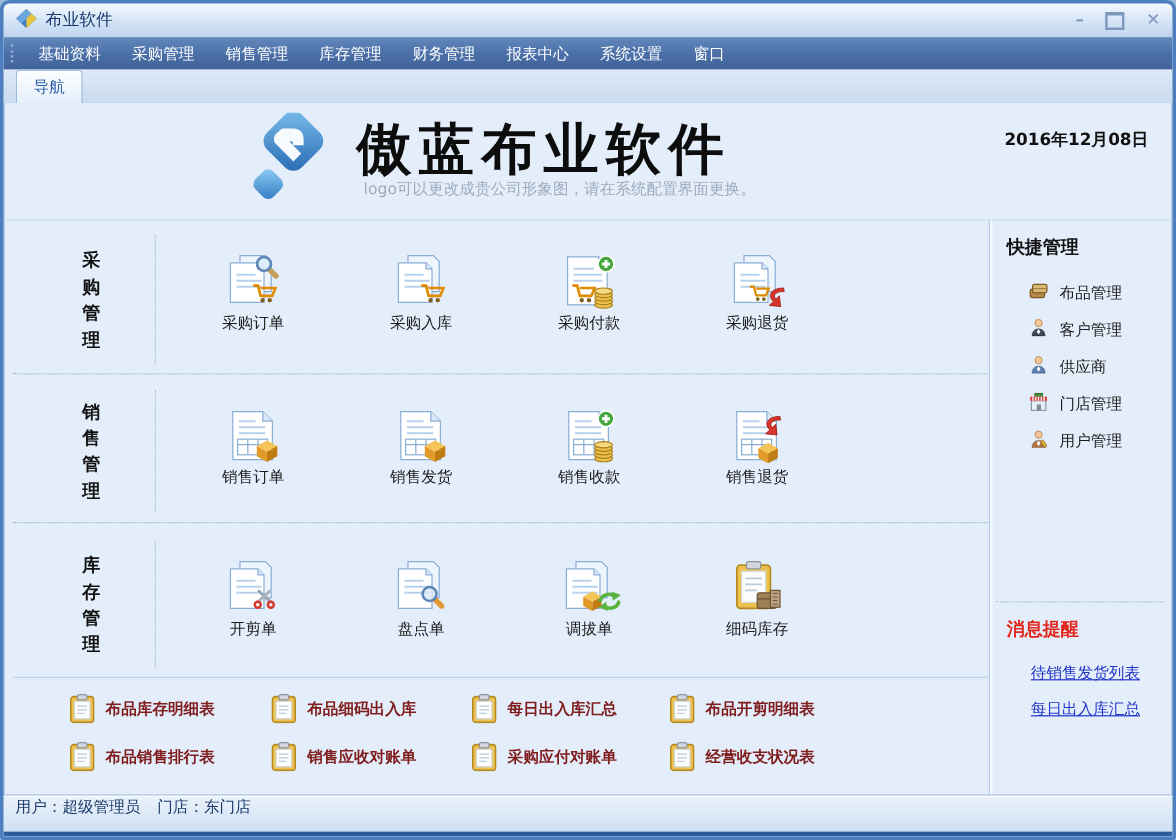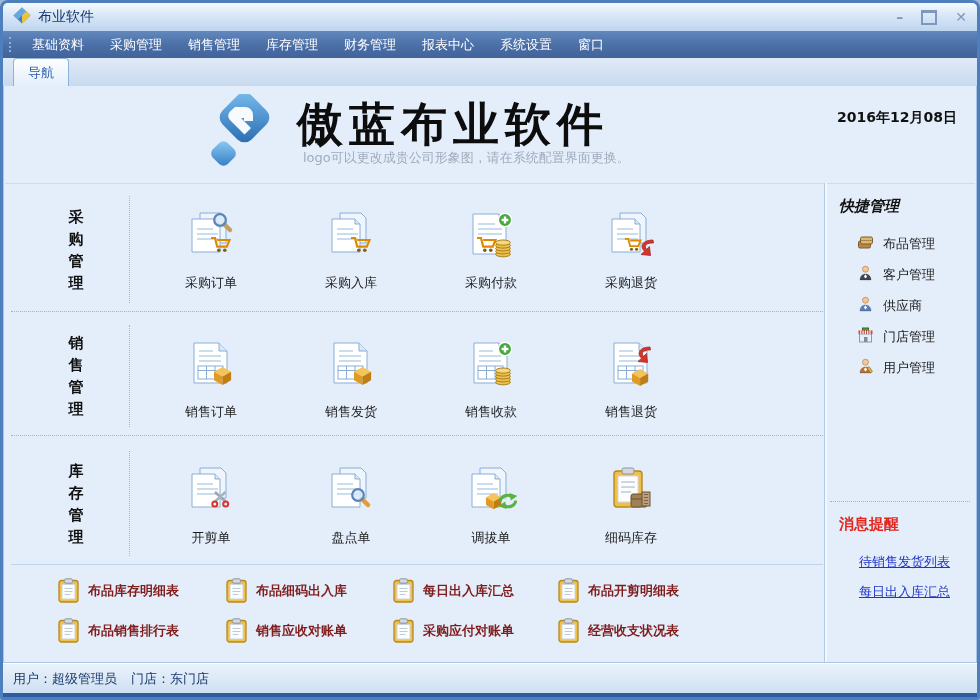--- a/index.html
+++ b/index.html
@@ -29,42 +29,42 @@
   .brand-title{position:absolute;left:292px;top:8px;font-size:46px;font-weight:bold;color:#0d0d0d;letter-spacing:6px;white-space:nowrap;}
   .brand-subtitle{position:absolute;left:298px;top:63px;font-size:13px;color:#9fabbd;white-space:nowrap;}
   .date-box{position:absolute;left:832px;top:18px;font-size:14px;font-weight:bold;color:#111;line-height:26px;}
 
   
   .section-row{position:absolute;left:8px;width:812px;}
   .v-label{position:absolute;left:30px;top:50%;transform:translateY(-50%);width:70px;text-align:center;font-weight:bold;font-size:15px;color:#111;line-height:22px;}
   .v-sep{position:absolute;left:118px;top:8px;bottom:8px;border-left:1px dotted #9db5d2;}
   .icon-cell{position:absolute;top:24px;width:140px;text-align:center;cursor:default;}
   .big-icon svg{display:block;margin:0 auto;}
-  .icon-label{margin-top:14px;font-size:13px;color:#1c1c1c;}
+  .icon-label{margin-top:0;font-size:13px;color:#1c1c1c;}
   .h-sep-dotted{position:absolute;left:8px;width:812px;border-top:1px dotted #9db5d2;}
   .h-sep-solid{position:absolute;left:8px;width:812px;border-top:1px solid #bdd3ec;}
 
   
   #reports{position:absolute;left:8px;top:565px;width:812px;height:98px;}
   .report-item{position:absolute;display:flex;align-items:center;gap:9px;cursor:default;}
   .rep-label{font-size:13px;color:#7f1d1d;font-weight:bold;white-space:nowrap;}
   .rep-ic svg{display:block;}
 
   
   .sidebar{position:absolute;left:821px;top:180px;width:153px;bottom:33px;border-left:1px solid #b3cbe8;box-shadow:inset 2px 0 0 #f2f7fc;padding:14px 0 0 14px;box-sizing:border-box;}
-  .sb-title{font-size:15px;font-weight:bold;color:#111;font-style:italic;}
+  .sb-title{font-size:15px;font-weight:bold;color:#111;}
   .sb-items{margin-top:12px;}
   .sb-item{display:flex;align-items:center;gap:9px;height:31px;padding-left:18px;font-size:13px;color:#1c1c1c;cursor:default;}
   .sb-sep{position:absolute;left:5px;right:7px;top:318px;border-top:1px dotted #9db5d2;}
   .sb-msg-title{position:absolute;left:14px;top:332px;font-size:15px;font-weight:bold;color:#e3261d;}
   .sb-links{position:absolute;left:34px;top:364px;}
   .sb-link{display:block;font-size:13px;color:#2135c8;text-decoration:underline;line-height:30px;cursor:pointer;white-space:nowrap;}
 
   
-  .statusbar{position:absolute;left:0;right:0;bottom:4px;height:29px;background:linear-gradient(#eaf2fb,#cfe0f3);border-top:1px solid #ffffff;box-shadow:0 -1px 0 #a9c5e3;display:flex;align-items:center;padding:0 10px;color:#1a3a6b;font-size:13px;gap:14px;}
+  .statusbar{position:absolute;left:0;right:0;bottom:4px;height:29px;background:linear-gradient(#eaf2fb,#cfe0f3);border-top:1px solid #ffffff;box-shadow:0 -1px 0 #a9c5e3;display:flex;align-items:flex-start;padding:0 10px;color:#1a3a6b;font-size:13px;gap:14px;}
 </style>
 </head>
 <body>
 
 <div id="win">
 
   <div class="titlebar">
     <span id="app-icon"><svg width="18" height="17" viewBox="0 0 18 17">
           <polygon points="9,0.5 17.5,8.5 9,16.5 0.5,8.5" fill="#3f7cc0"></polygon>
           <polygon points="9,0.5 17.5,8.5 9,16.5" fill="#e9c43e"></polygon>

